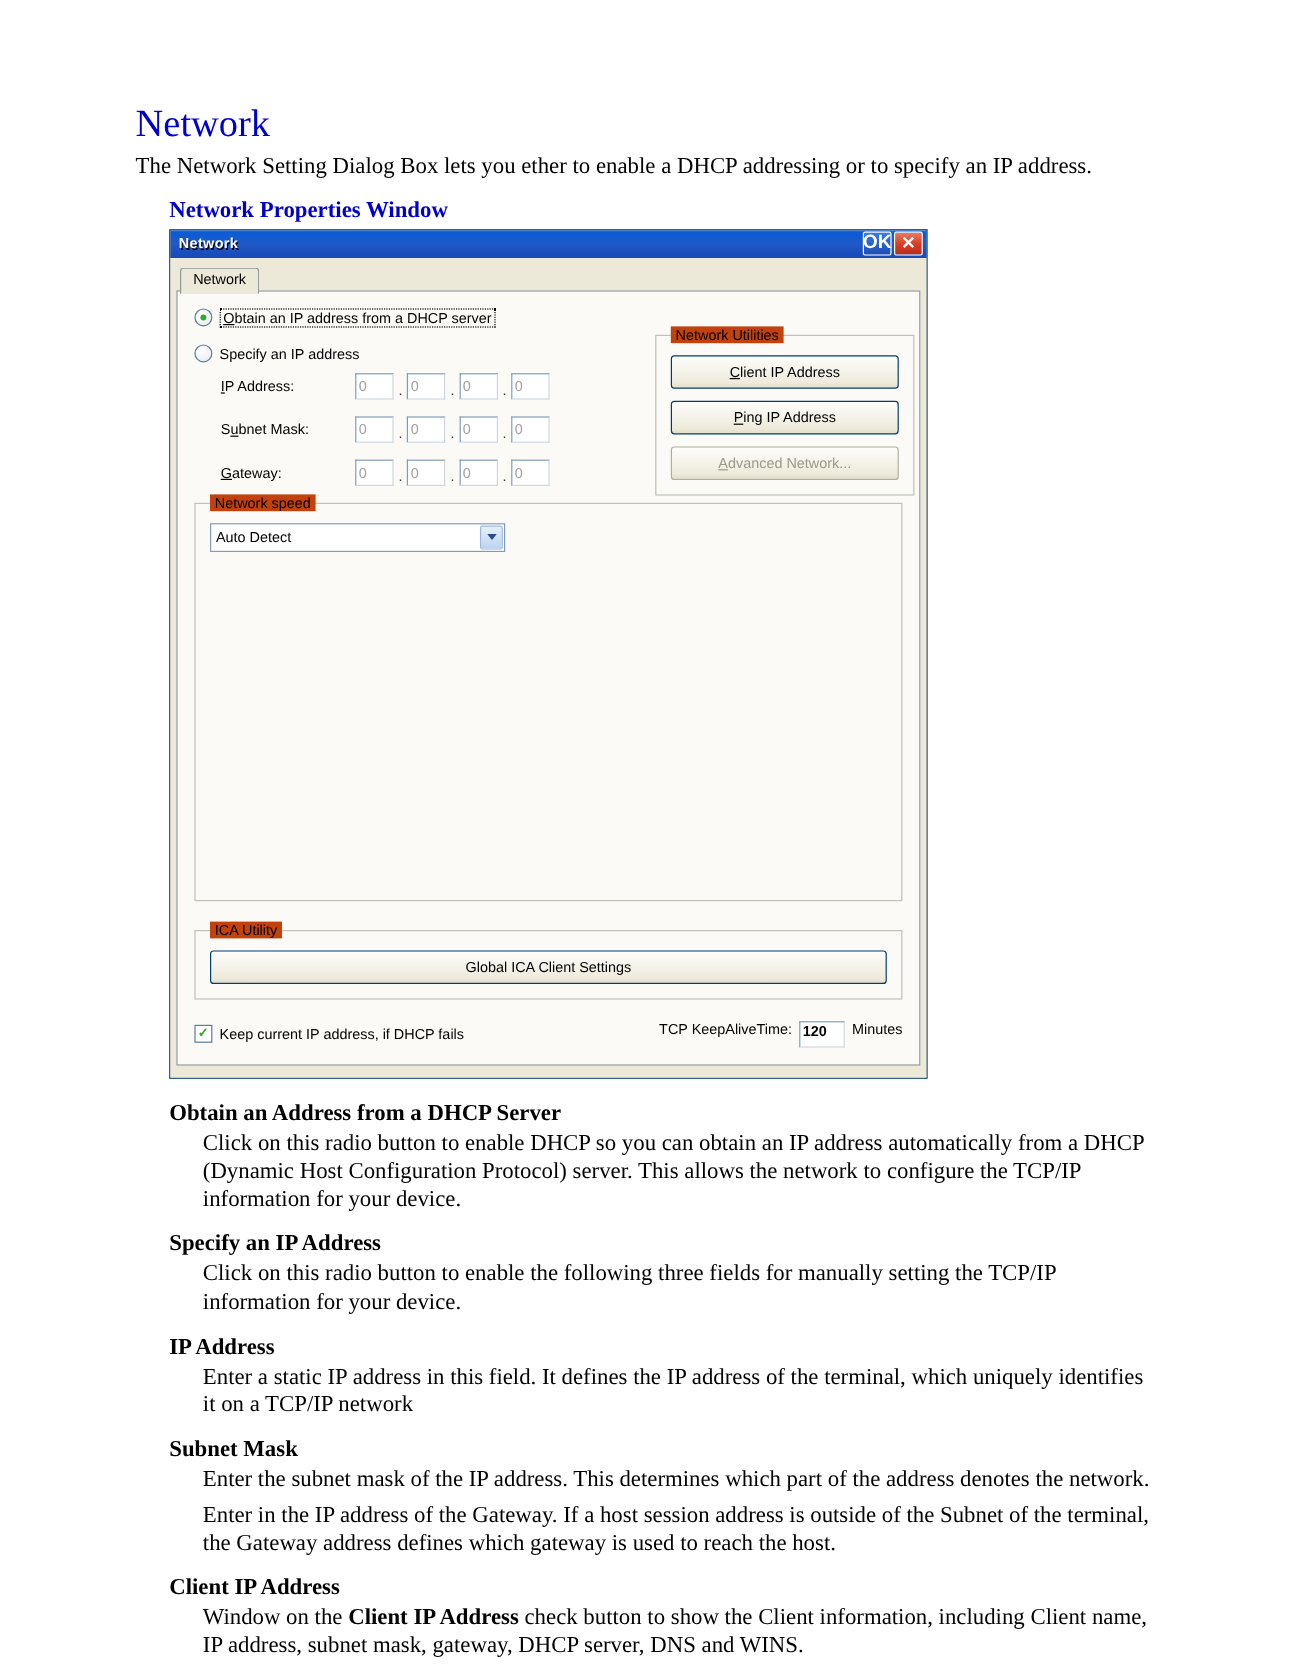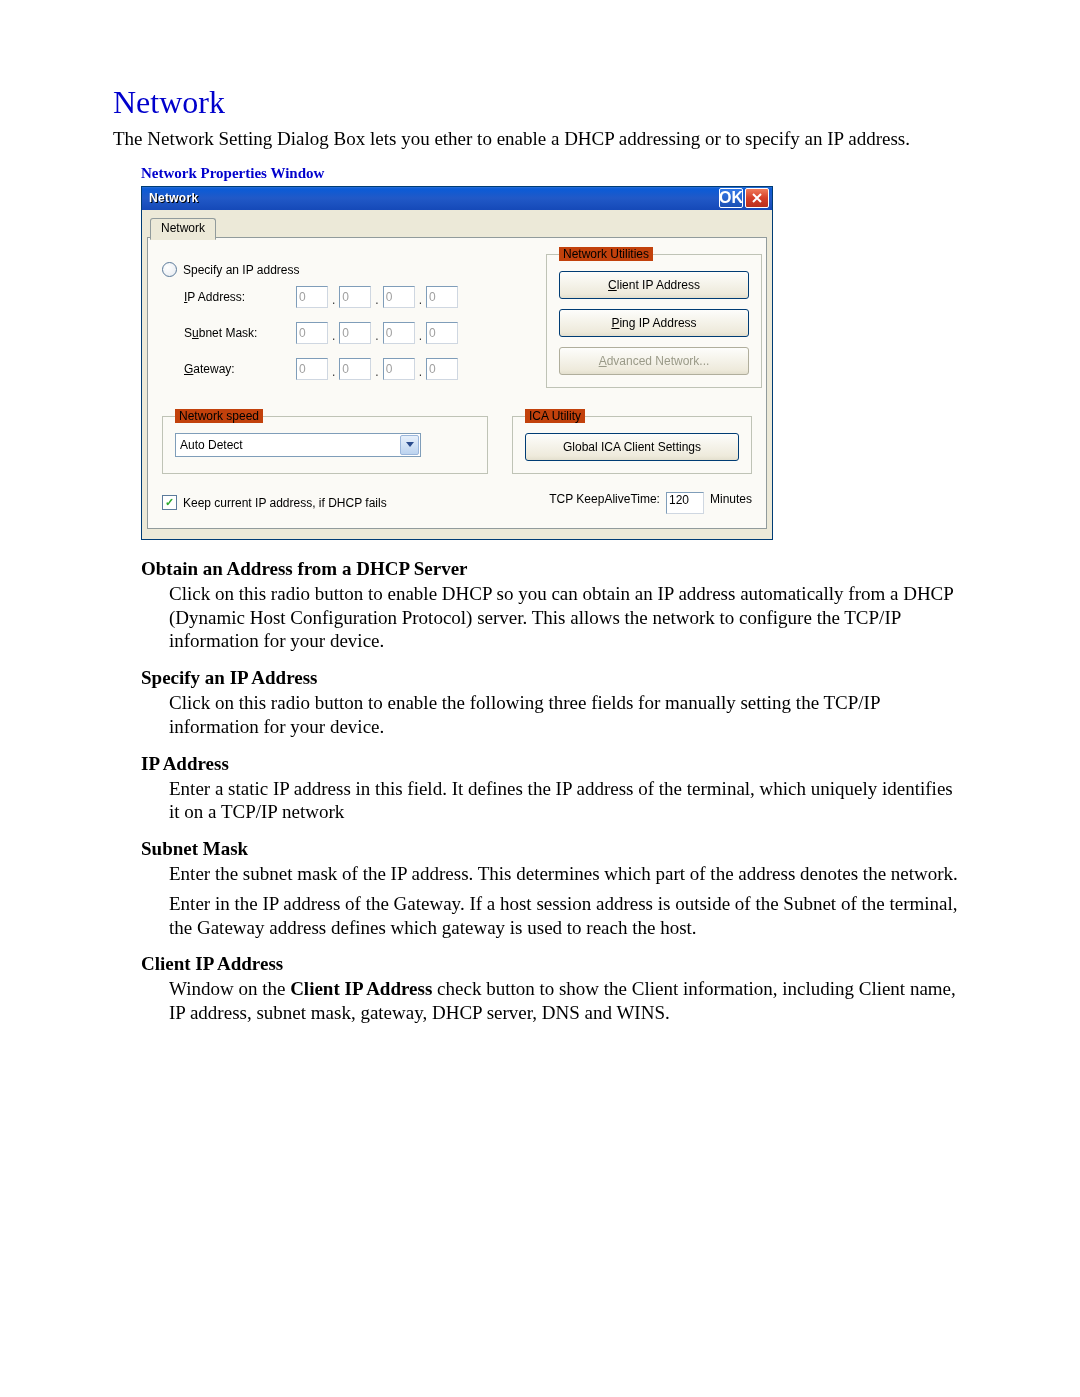--- a/index.html
+++ b/index.html
@@ -17,21 +17,21 @@
     font-size: 32px;
     color: #0000cc;
     margin: 0 0 6px 0;
     font-weight: 400;
   }
   .intro {
     margin: 0 0 14px 0;
     line-height: 1.25;
   }
   .caption {
-    font-size: 15px;
+    font-size: 19px;
     color: #0000cc;
     font-weight: bold;
     padding-left: 28px;
     margin: 0 0 4px 0;
   }
   
   .win {
     width: 630px;
     margin-left: 28px;
     border: 1px solid #003c74;
@@ -172,21 +172,22 @@
     cursor: pointer;
     margin-bottom: 10px;
   }
   .btn.disabled { color:#9a9a88; border-color:#b0ae9c; cursor:default;}
   .btn .ul { text-decoration: underline; }
   .util-col { flex:1; }
   .util-group { width: 190px; }
   .row2 {
     display: flex;
     gap: 24px;
-    margin-top: 28px;
+    margin-top: 6px;
+    flex-direction: column;
   }
   .speed-group { flex: 0 0 300px; padding-bottom:14px;}
   .combo {
     height: 22px;
     width: 240px;
     border: 1px solid #7f9db9;
     background: #fff;
     display: flex; align-items: center; justify-content: space-between;
     padding-left: 4px;
     cursor: pointer;
@@ -221,20 +222,21 @@
     display:flex; align-items:flex-start; gap:6px;
   }
   .num-input {
     width: 34px; height: 20px;
     border-top: 1px solid #7f9db9;
     border-left: 1px solid #7f9db9;
     border-right: 1px solid #cfd7e1;
     border-bottom: 1px solid #cfd7e1;
     background: #fff;
     padding-left: 2px;
+    font-weight: bold;
   }
 
   
   .term {
     font-weight: bold;
     padding-left: 28px;
     margin: 14px 0 2px 0;
   }
   .desc {
     margin: 0 0 6px 0;
@@ -262,20 +264,24 @@
             </svg>
         </span>
       </div>
     </div>
     <div class="client">
       <div class="tabstrip">
         <div class="tab">Network</div>
       </div>
       <div class="tabpanel">
 
+        <div class="radio-row">
+          <span class="radio selected"></span>
+          <span class="radio-label focus"><span class="ul">O</span><span>btain an IP address from a DHCP server</span></span>
+        </div>
 
         <div class="grid-top">
           <div style="flex:0 0 360px;">
             <div class="radio-row" style="margin-top:6px;">
               <span class="radio"></span>
               <span class="radio-label">Specify an IP address</span>
             </div>
             <div class="ip-block">
               <div class="fld-label"><span class="ul">I</span><span>P Address:</span></div>
               <div class="octets">

